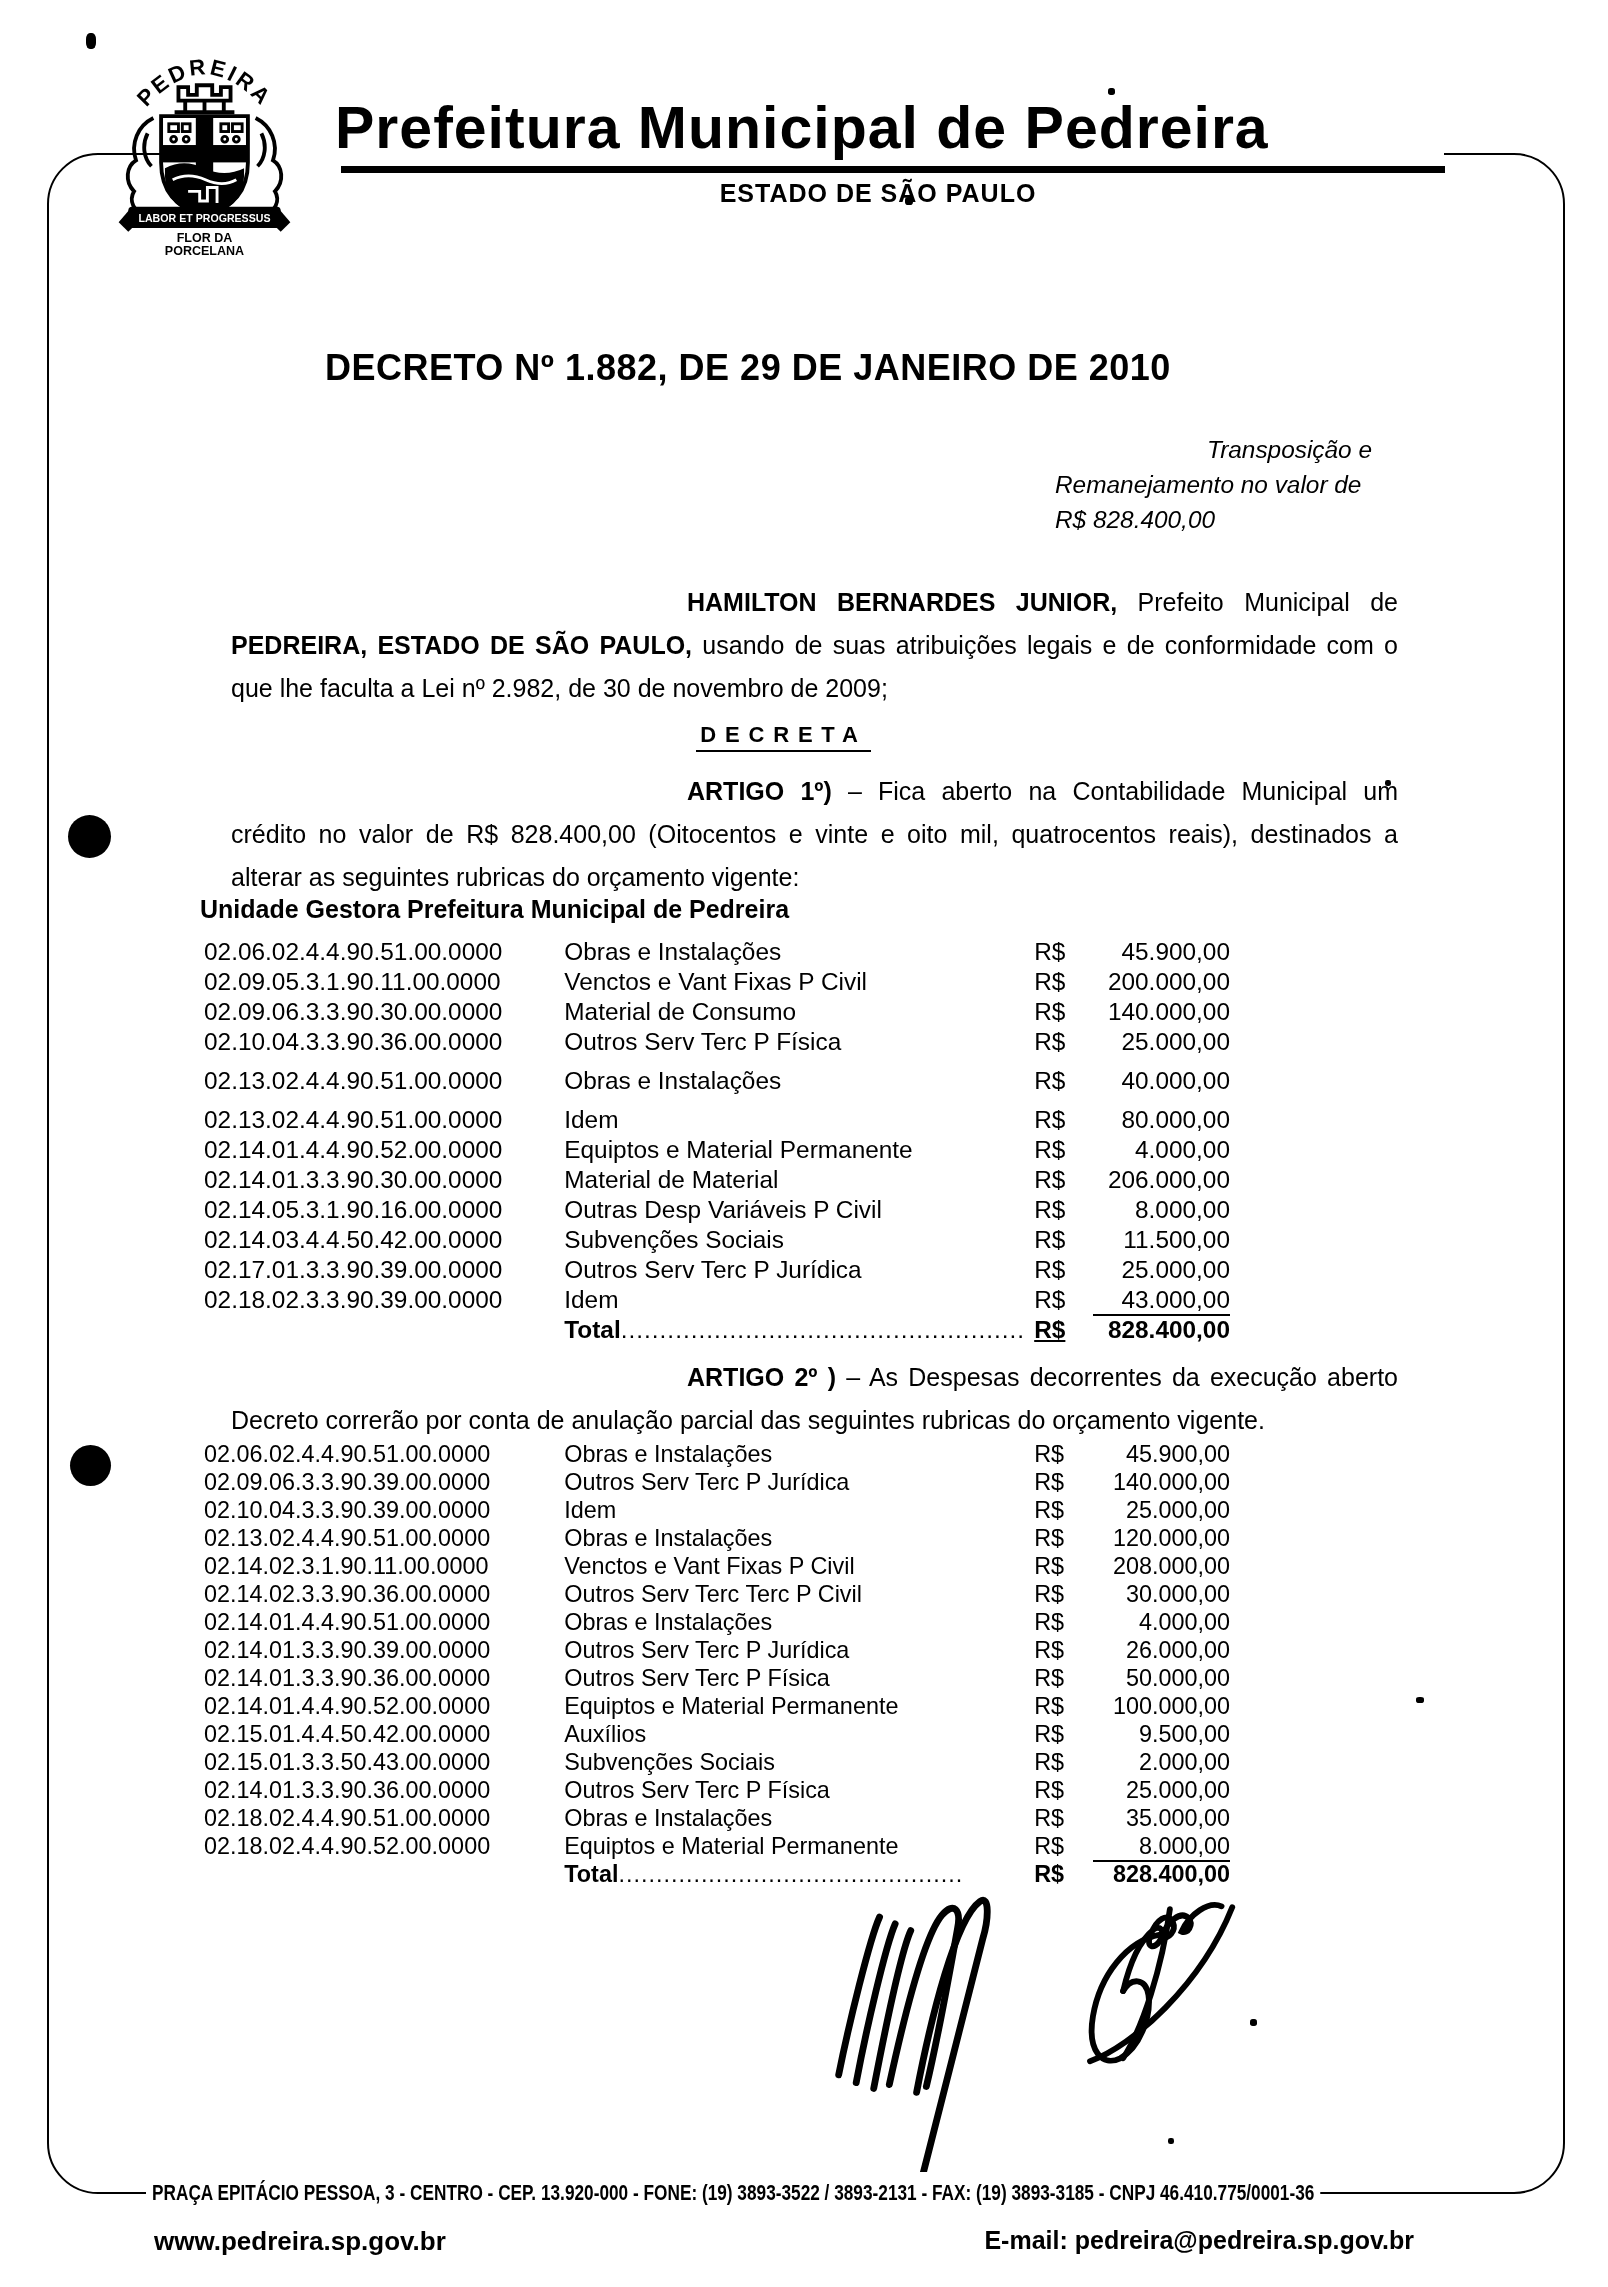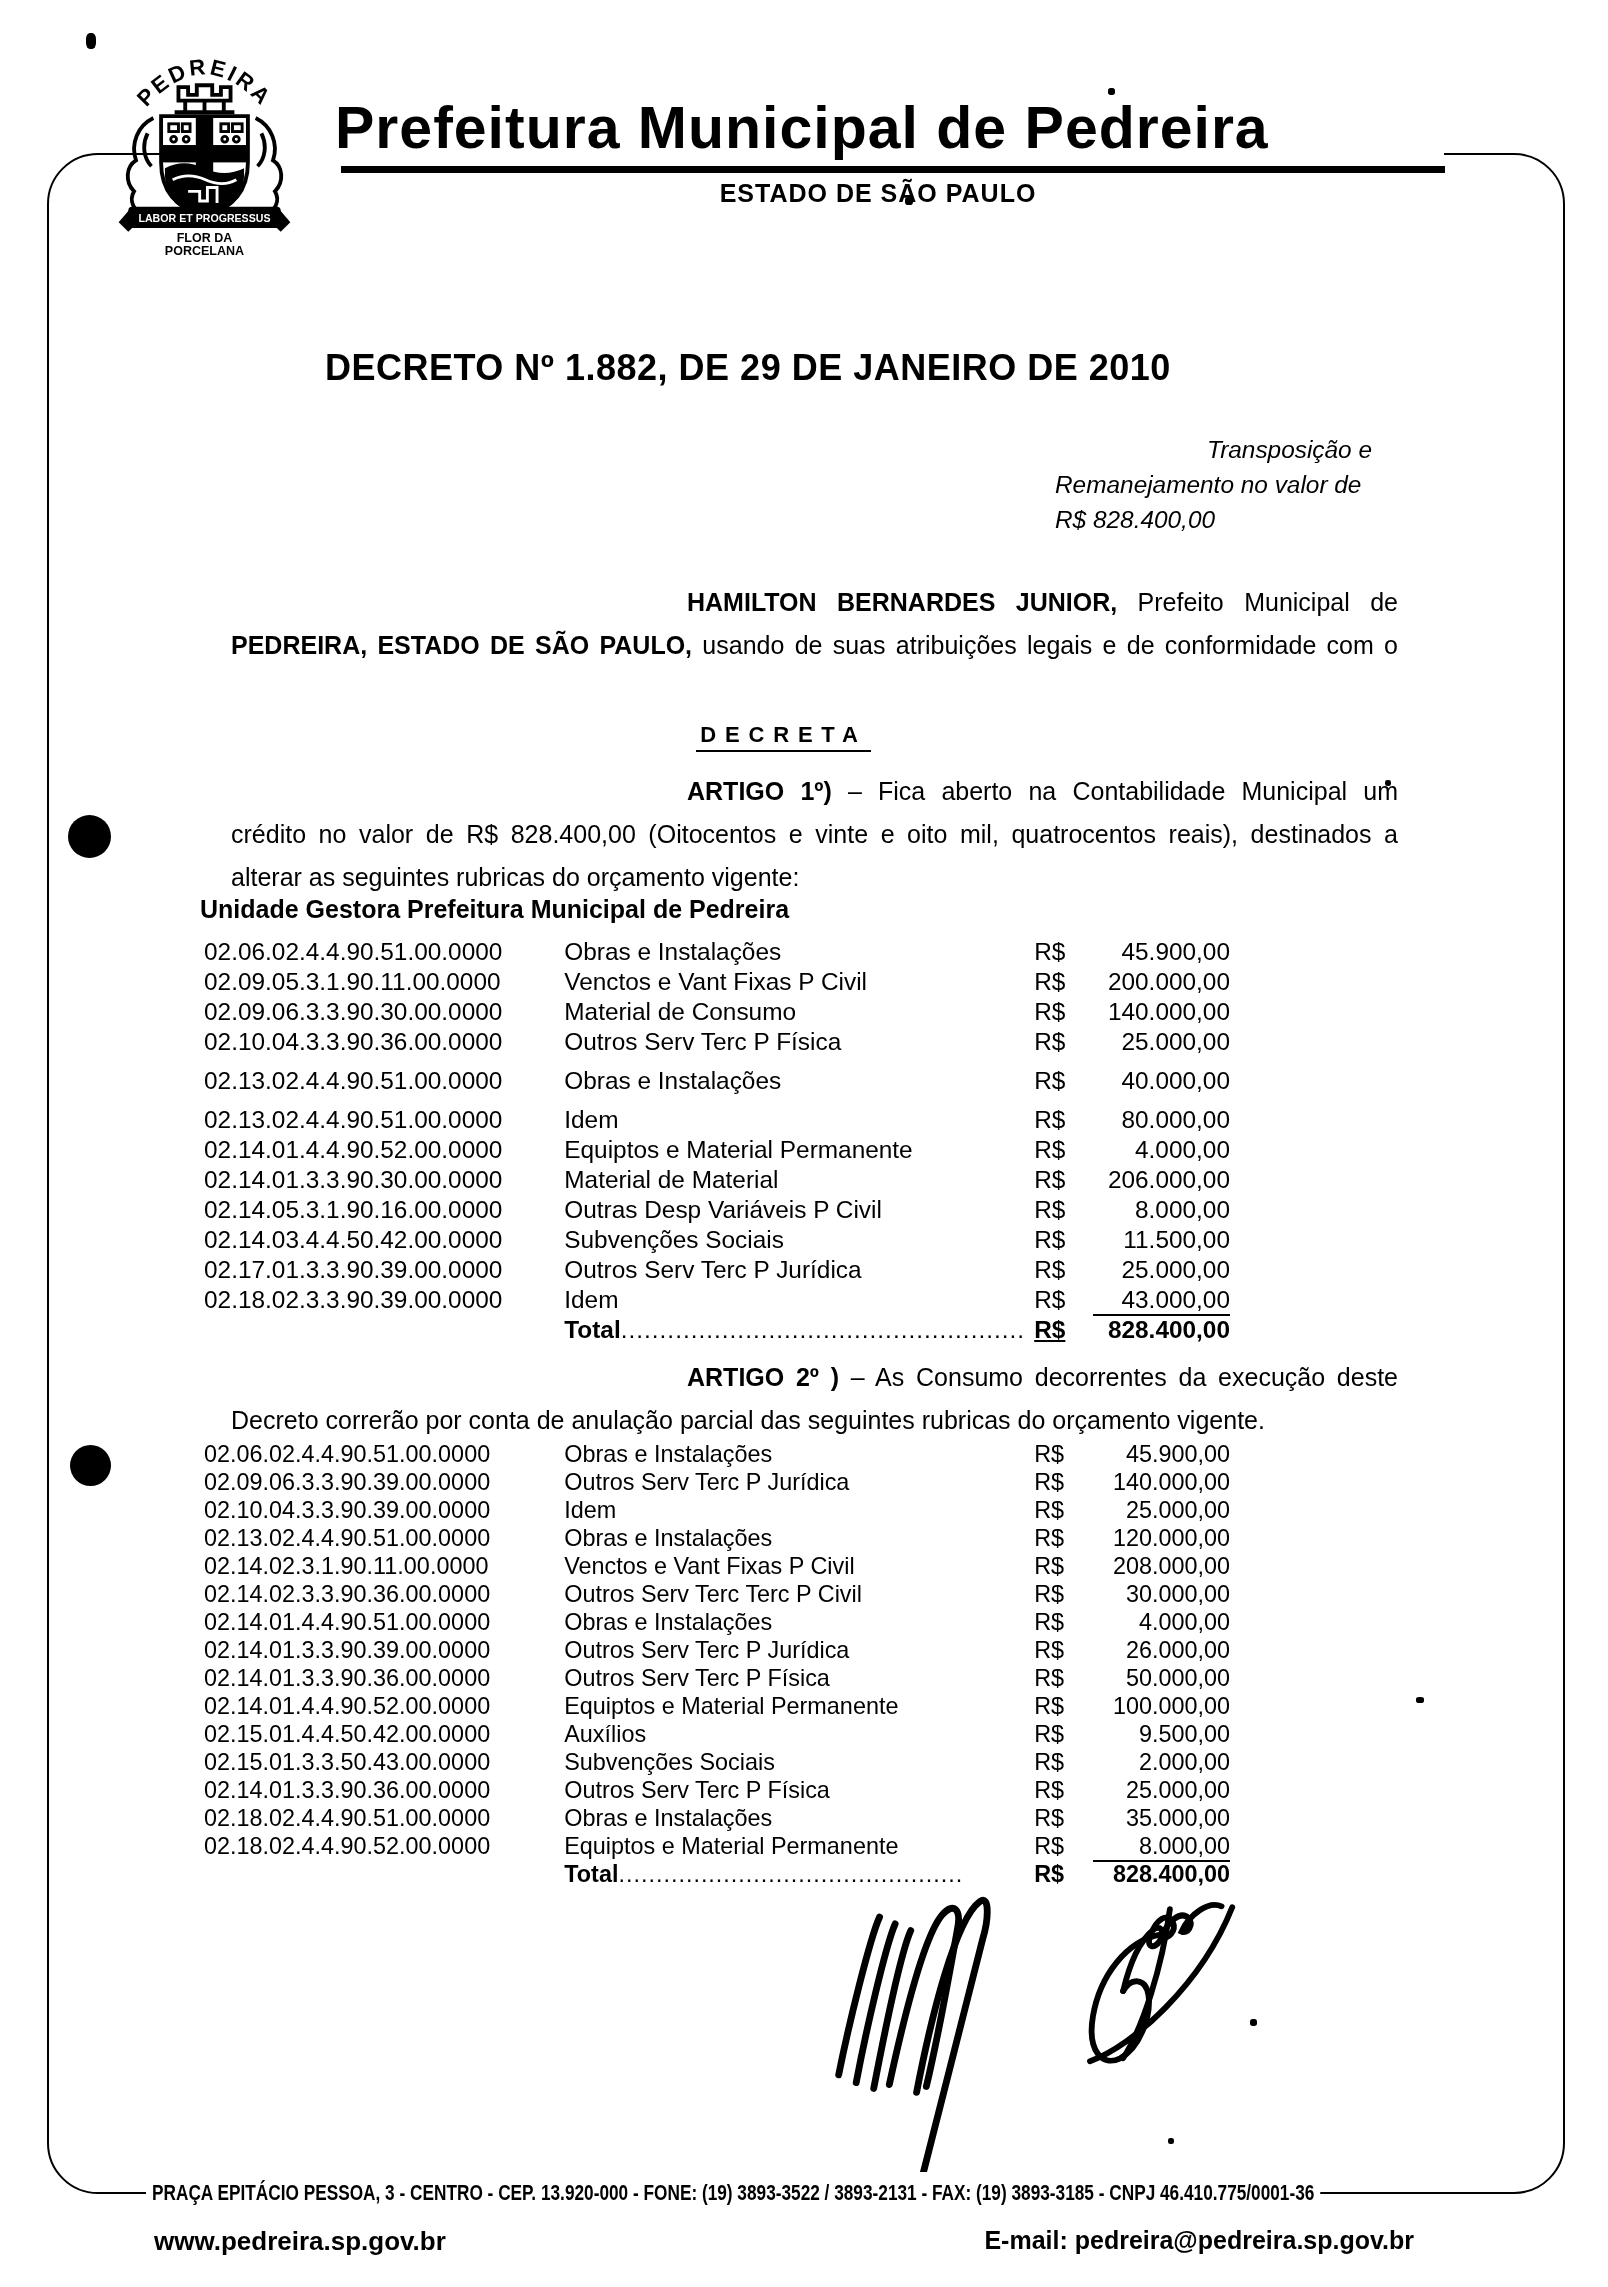--- a/index.html
+++ b/index.html
@@ -149,20 +149,21 @@
     <div>Remanejamento no valor de</div>
     <div>R$  828.400,00</div>
   </div>
 
   <div class="para" style="top:581px;">
 
       <div class="pline just indent"><span><span class="b">HAMILTON BERNARDES JUNIOR,</span><span> Prefeito Municipal de</span></span></div>
 
       <div class="pline just"><span><span class="b">PEDREIRA, ESTADO DE SÃO PAULO,</span><span> usando de suas atribuições legais e de conformidade com o</span></span></div>
 
+      <div class="pline"><span><span>que lhe faculta a Lei nº 2.982, de 30 de novembro de 2009;</span></span></div>
     </div>
 
   <div class="decreta-wrap">
     <span class="decreta">DECRETA</span>
   </div>
 
   <div class="para" style="top:770px;">
 
       <div class="pline just indent"><span><span class="b">ARTIGO 1º)</span><span> – Fica aberto na Contabilidade Municipal um</span></span></div>
 
@@ -263,21 +264,21 @@
     <div class="trow total-row">
       <span class="tcode"></span>
       <span class="tdesc"><span class="tot-label">Total</span><span class="tot-dots">....................................................</span></span>
       <span class="tcur">R$</span>
       <span class="tamt">828.400,00</span>
     </div>
   </div>
 
   <div class="para" style="top:1356px;">
 
-      <div class="pline just indent"><span><span class="b">ARTIGO 2º )</span><span> – As Consumo decorrentes da execução deste</span></span></div>
+      <div class="pline just indent"><span><span class="b">ARTIGO 2º )</span><span> – As Despesas decorrentes da execução aberto</span></span></div>
 
       <div class="pline"><span><span>Decreto correrão por conta de anulação parcial das seguintes rubricas do orçamento vigente.</span></span></div>
     </div>
 
   <div class="tbl t2" style="top:1441px;">
     <div>
 
         <div class="trow">
           <span class="tcode">02.06.02.4.4.90.51.00.0000</span>
           <span class="tdesc">Obras e Instalações</span>

